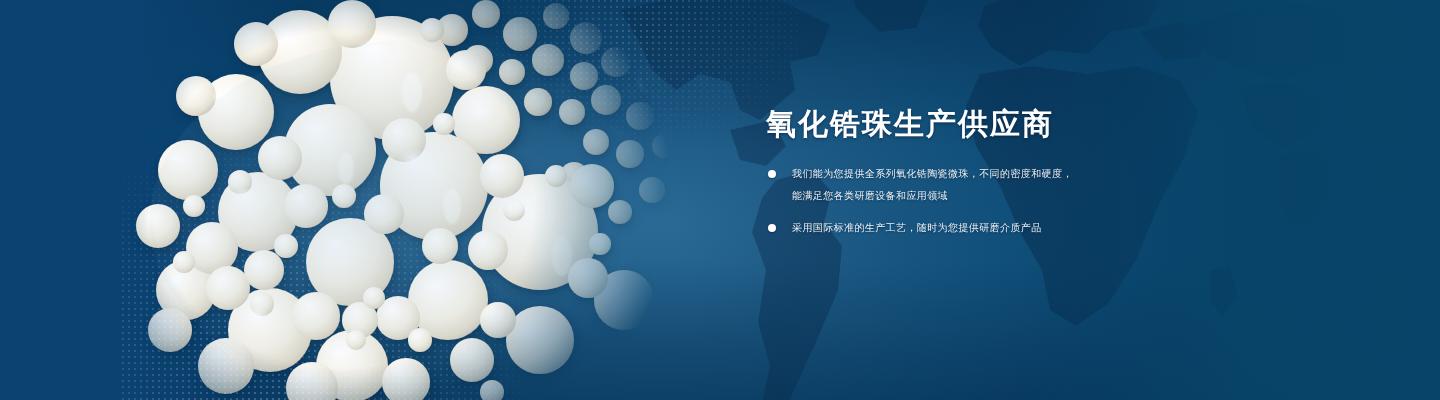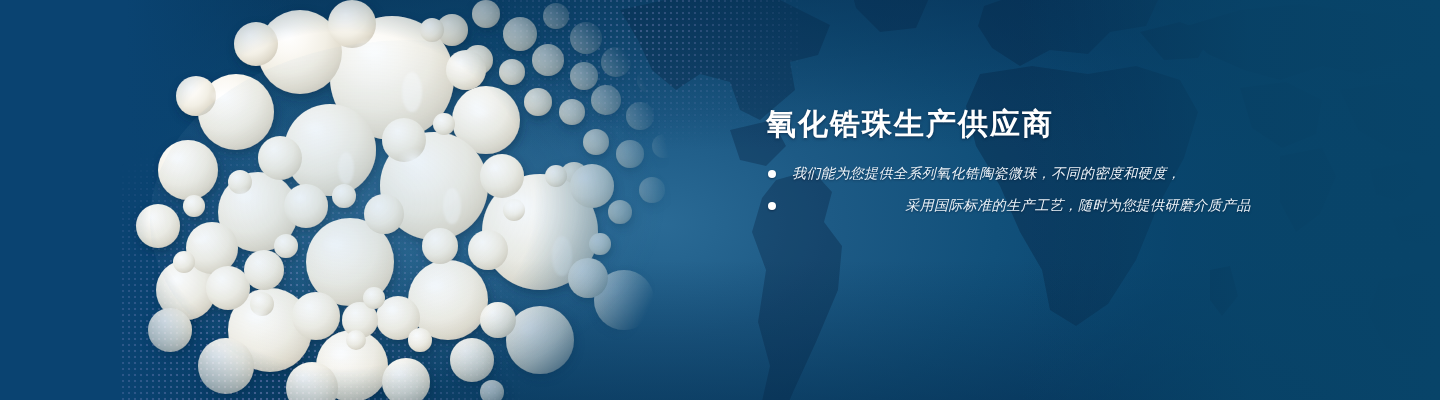--- a/index.html
+++ b/index.html
@@ -127,27 +127,26 @@
   .bullets {
     list-style: none;
     margin: 0;
     padding: 0;
   }
   .bullet {
     position: relative;
     padding-left: 28px;
     margin-bottom: 9px;
     color: #eef4f9;
-    font-size: 14px;
+    font-size: 10px;
     line-height: 23px;
     letter-spacing: 0.4px;
     text-shadow: 0 1px 2px rgba(0,20,45,0.5);
-    font-style: italic;
-  }
-  .bullet:last-child { margin-bottom: 0; text-align: center; }
+  }
+  .bullet:last-child { margin-bottom: 0; }
   .dot {
     position: absolute;
     left: 4px;
     top: 8px;
     width: 8px;
     height: 8px;
     border-radius: 50%;
     background: #ffffff;
     box-shadow: 0 1px 2px rgba(0,15,40,0.45);
   }
@@ -360,20 +359,21 @@
   <div class="beads-glow"></div>
 
   <div class="copy">
     <h1 class="headline">氧化锆珠生产供应商</h1>
 
     <ul class="bullets">
 
       <li class="bullet">
         <span class="dot"></span>
         <span class="bullet-line">我们能为您提供全系列氧化锆陶瓷微珠，不同的密度和硬度，</span>
+        <span class="bullet-line">能满足您各类研磨设备和应用领域</span>
       </li>
 
 
       <li class="bullet">
         <span class="dot"></span>
         <span class="bullet-line">采用国际标准的生产工艺，随时为您提供研磨介质产品</span>
       </li>
 
     </ul>
   </div>

